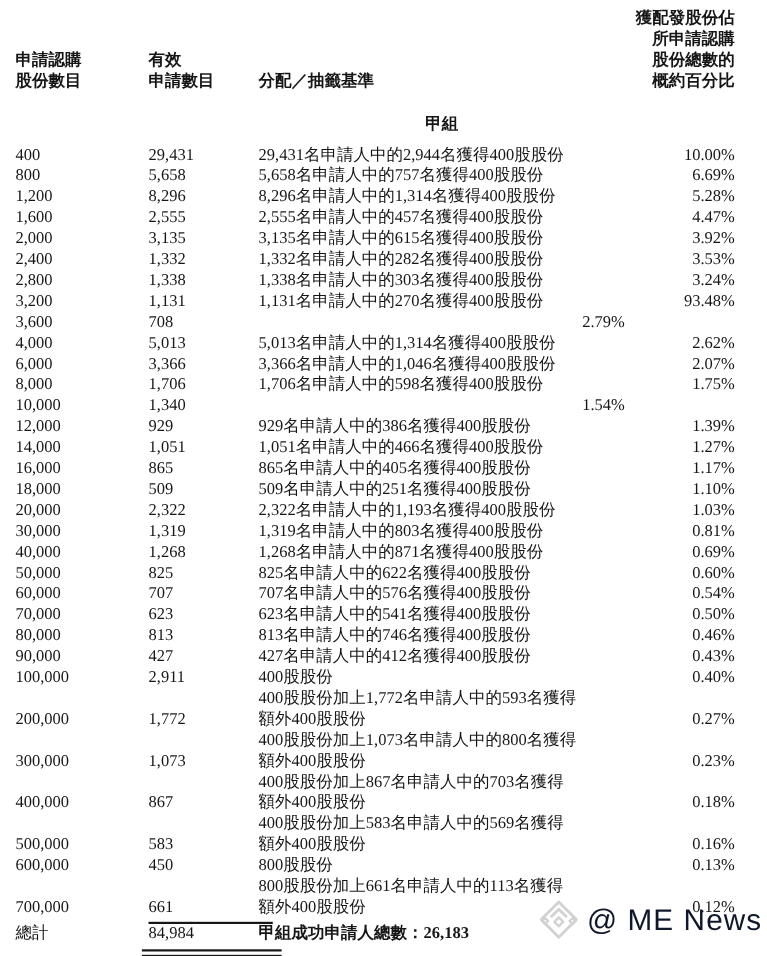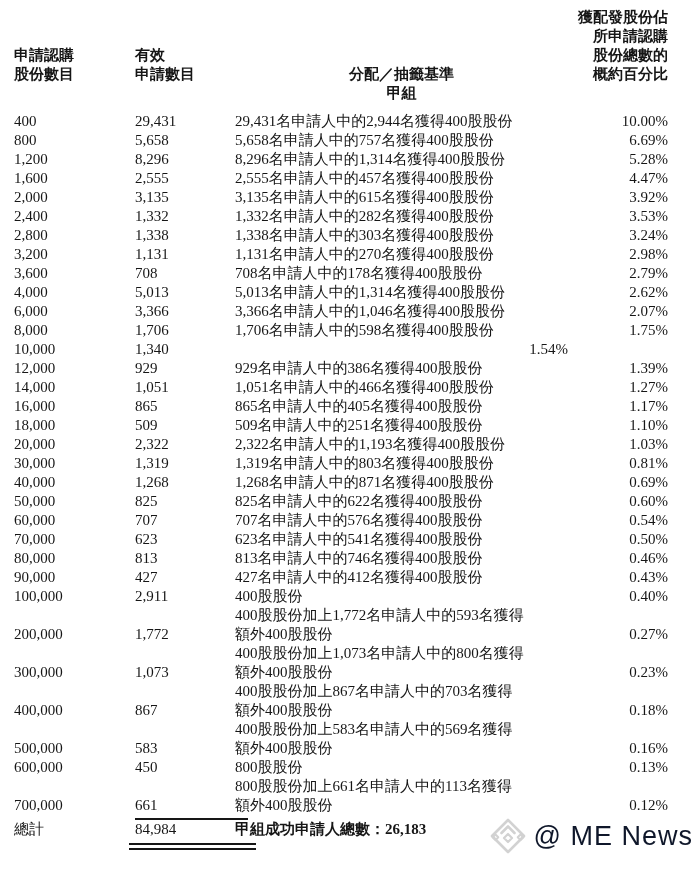--- a/index.html
+++ b/index.html
@@ -7,23 +7,23 @@
     width:697px;height:869px;background:#ffffff;
     font-family:"Liberation Serif","DejaVu Serif",serif;
     color:#161616;font-size:15px;line-height:19px;
   }
   .page{position:relative;width:697px;height:869px;overflow:hidden;
     box-sizing:border-box;padding:8px 29px 0 14px;}
   .grid{display:grid;grid-template-columns:121px 100px 333px 1fr;}
   .grid > div{min-width:0;}
   .c3 div, .c3{white-space:nowrap;}
   .hdr{align-items:end;font-weight:bold;}
-  .hdr .c3{text-align:center;}
+  .hdr .c3{}
   .hdr .c4{text-align:right;}
-  .group-row{font-weight:bold;margin-bottom:9px;}
+  .group-row{font-weight:bold;margin-bottom:9px;margin-top:20px;}
   .group-row .c3{text-align:center;}
   .row{align-items:end;}
   .row .c4, .total-row .c4{text-align:right;}
   .single-rule{width:113px;border-bottom:2px solid #161616;margin-top:3px;}
   .pb5{padding-bottom:5px;}
   .total-row{align-items:end;margin-top:0;}
   .total-summary{font-weight:bold;}
   .double-rule{width:127px;height:3px;margin-top:4px;margin-left:-6px;
     border-top:2px solid #161616;border-bottom:2px solid #161616;}
   .pb11{padding-bottom:11px;}
@@ -124,29 +124,26 @@
         </div>
       <div class="c4">3.24%</div>
     </div>
 
     <div class="grid row">
       <div class="c1">3,200</div>
       <div class="c2"><span>1,131</span></div>
       <div class="c3">
           <div>1,131名申請人中的270名獲得400股股份</div>
         </div>
-      <div class="c4">2.98%</div>
+      <div class="c4">93.48%</div>
     </div>
 
     <div class="grid row">
       <div class="c1">3,600</div>
       <div class="c2"><span>708</span></div>
-      <div class="c3">
-          <div>708名申請人中的178名獲得400股股份</div>
-        </div>
       <div class="c4">2.79%</div>
     </div>
 
     <div class="grid row">
       <div class="c1">4,000</div>
       <div class="c2"><span>5,013</span></div>
       <div class="c3">
           <div>5,013名申請人中的1,314名獲得400股股份</div>
         </div>
       <div class="c4">2.62%</div>

